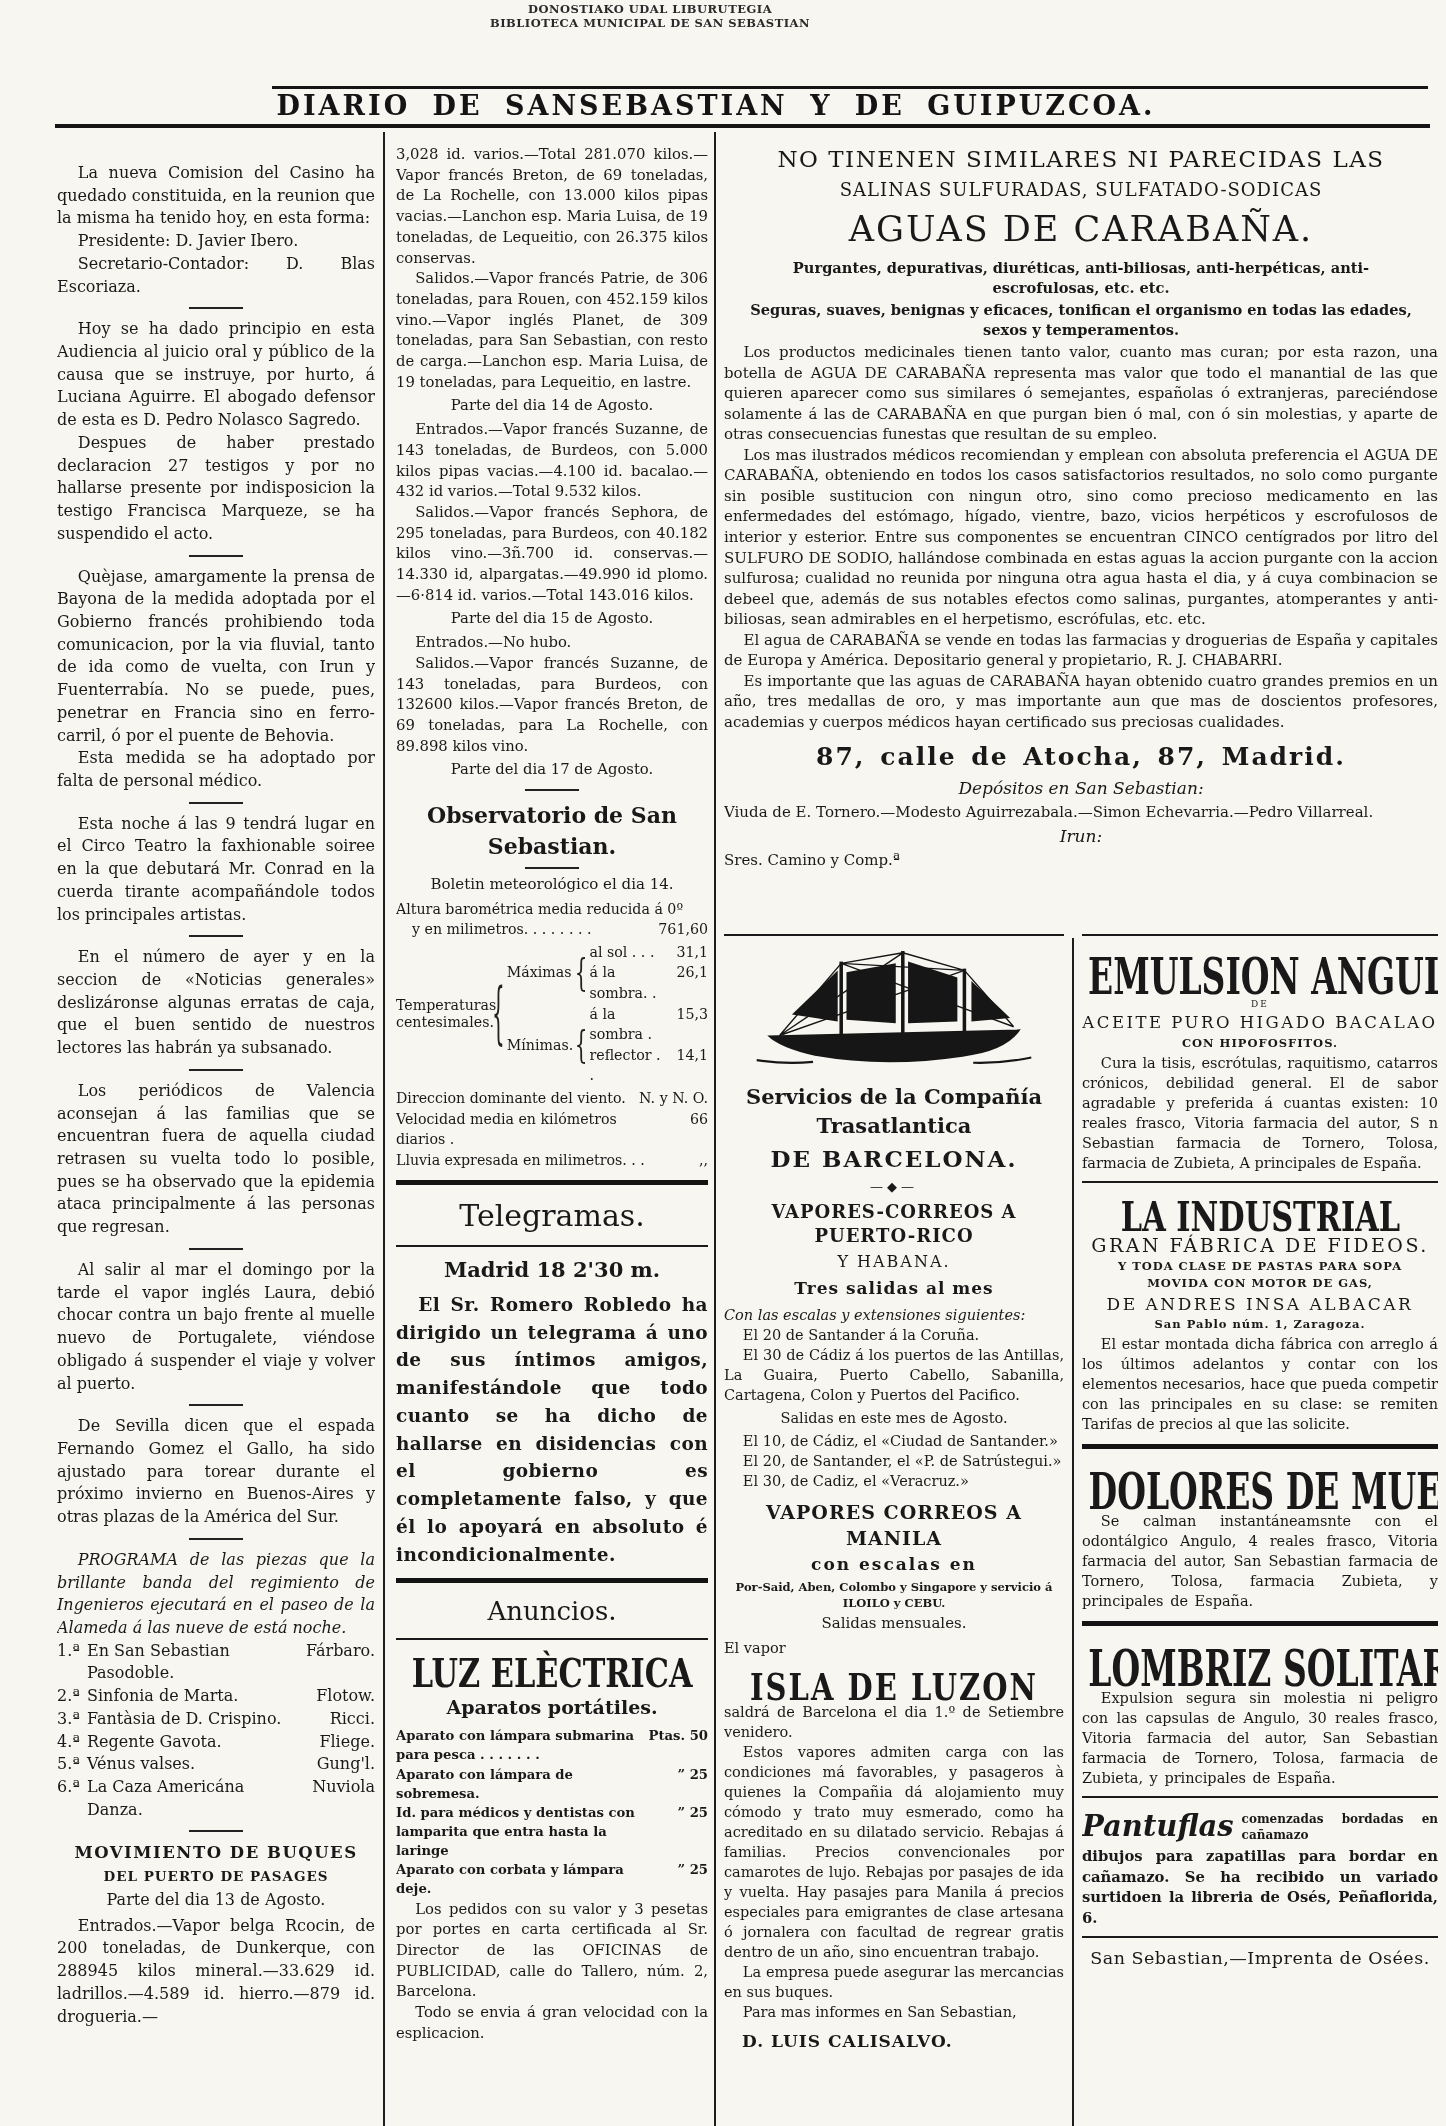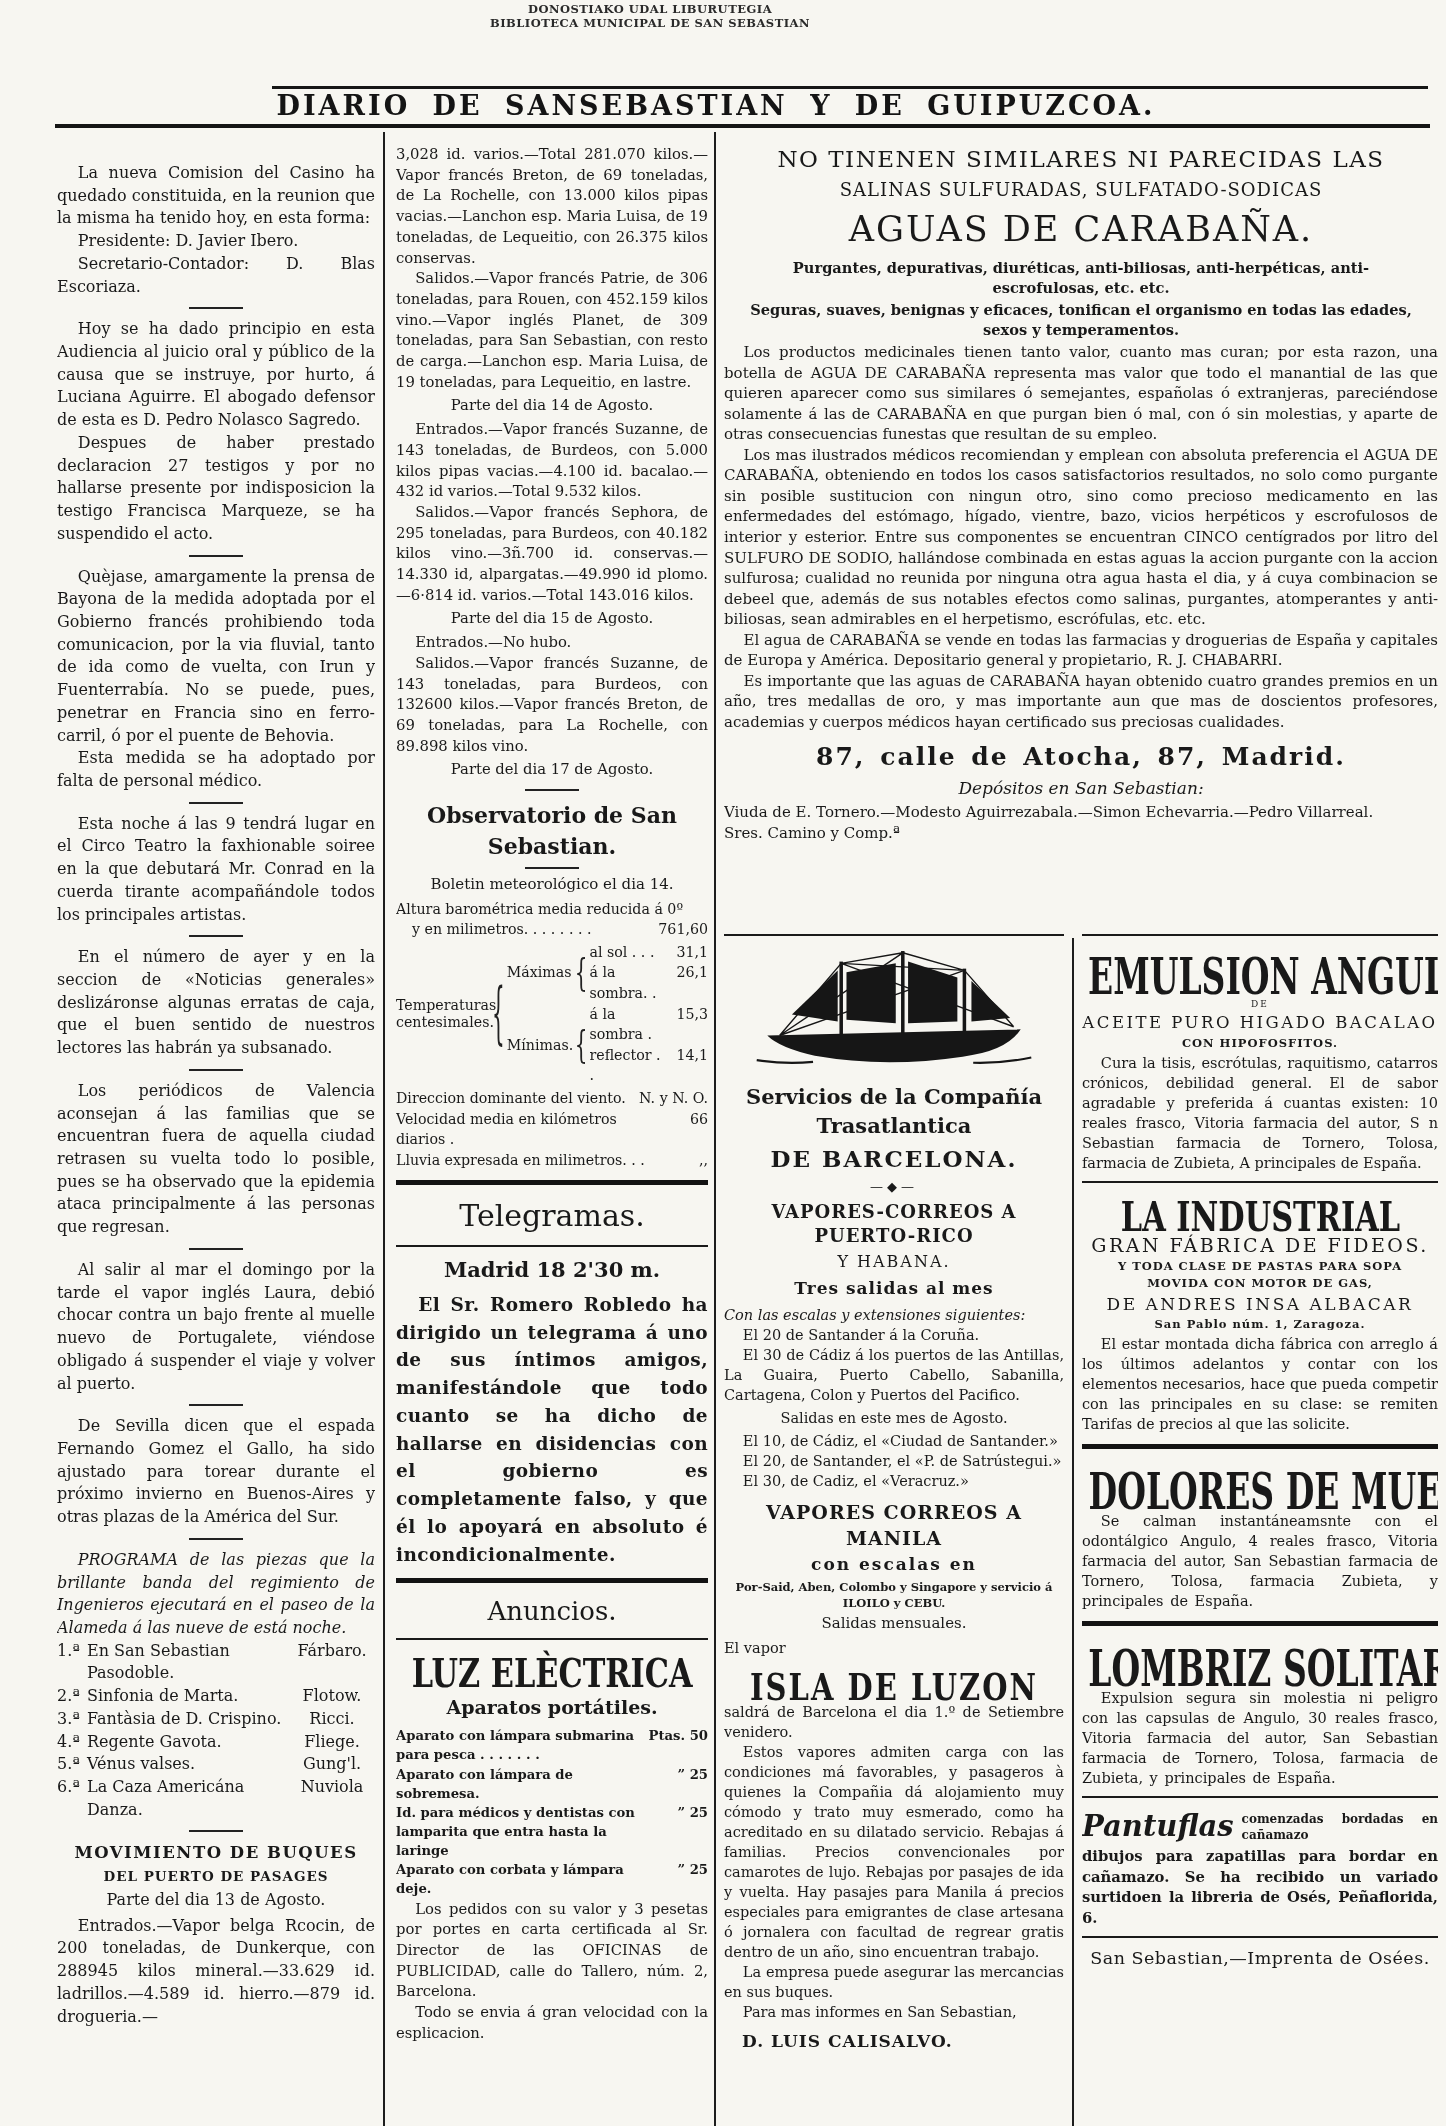--- a/index.html
+++ b/index.html
@@ -34,21 +34,21 @@
   .sep{width:54px;border-top:2.5px solid #222;margin:9px auto;}
   .rule{height:2px;background:#1a1a1a;margin:8px 0;}
   .rule-thick{height:5px;background:#131313;margin:10px 0;}
   .it{font-style:italic;}
   .disp{text-align:center;overflow:visible;}
   .stretch{display:inline-block;transform-origin:50% 10%;}
   
   .prog-row{display:flex;margin:0;}
   .prog-num{width:30px;flex:none;}
   .prog-piece{flex:1;padding-right:4px;}
-  .prog-comp{width:86px;flex:none;text-align:center;}
+  .prog-comp{width:86px;flex:none;text-align:right;}
   
   .obs{font-size:14.2px;line-height:1.45;}
   .obs-line{display:flex;}
   .obs-line .lab{flex:1;}
   .obs-val{flex:none;text-align:right;min-width:44px;}
   .obs-temp{display:flex;align-items:center;margin:2px 0;}
   .obs-tlabel{width:94px;flex:none;line-height:1.2;}
   .brace{flex:none;font-size:20px;transform:scaleY(3.4);margin:0 2px;color:#222;}
   .brace.sm{transform:scaleY(1.9);}
   .obs-groups{flex:1;}
@@ -302,20 +302,21 @@
   <div class="c car-h2">AGUAS DE CARABAÑA.</div>
   <div class="car-h4">Purgantes, depurativas, diuréticas, anti-biliosas, anti-herpéticas, anti-escrofulosas, etc. etc.</div>
   <div class="car-h4">Seguras, suaves, benignas y eficaces, tonifican el organismo en todas las edades, sexos y temperamentos.</div>
   <p class="p">Los productos medicinales tienen tanto valor, cuanto mas curan; por esta razon, una botella de AGUA DE CARABAÑA representa mas valor que todo el manantial de las que quieren aparecer como sus similares ó semejantes, españolas ó extranjeras, pareciéndose solamente á las de CARABAÑA en que purgan bien ó mal, con ó sin molestias, y aparte de otras consecuencias funestas que resultan de su empleo.</p>
   <p class="p">Los mas ilustrados médicos recomiendan y emplean con absoluta preferencia el AGUA DE CARABAÑA, obteniendo en todos los casos satisfactorios resultados, no solo como purgante sin posible sustitucion con ningun otro, sino como precioso medicamento en las enfermedades del estómago, hígado, vientre, bazo, vicios herpéticos y escrofulosos de interior y esterior. Entre sus componentes se encuentran CINCO centígrados por litro del SULFURO DE SODIO, hallándose combinada en estas aguas la accion purgante con la accion sulfurosa; cualidad no reunida por ninguna otra agua hasta el dia, y á cuya combinacion se debeel que, además de sus notables efectos como salinas, purgantes, atomperantes y anti-biliosas, sean admirables en el herpetismo, escrófulas, etc. etc.</p>
   <p class="p">El agua de CARABAÑA se vende en todas las farmacias y droguerias de España y capitales de Europa y América. Depositario general y propietario, R. J. CHABARRI.</p>
   <p class="p">Es importante que las aguas de CARABAÑA hayan obtenido cuatro grandes premios en un año, tres medallas de oro, y mas importante aun que mas de doscientos profesores, academias y cuerpos médicos hayan certificado sus preciosas cualidades.</p>
   <div class="car-addr">87, calle de Atocha, 87, Madrid.</div>
   <div class="car-dep-t">Depósitos en San Sebastian:</div>
   <p class="p0">Viuda de E. Tornero.—Modesto Aguirrezabala.—Simon Echevarria.—Pedro Villarreal.</p>
+  <div class="car-dep-t">Irun:</div>
   <p class="p0">Sres. Camino y Comp.ª</p>
 </div>
 
 <div class="abs col" id="col3">
   <div class="rule" style="margin-top:2px;"></div>
   <div class="ship-wrap">
     <svg viewBox="0 0 320 150" width="290" height="132" aria-hidden="true">
       <g stroke="#161616" stroke-width="1.6" fill="none">
         <path d="M30 104 L100 22 M100 22 L170 10 M170 10 L240 30 M240 30 L296 94 M30 104 L170 10 M100 22 L240 30 M30 104 L240 30 M100 22 L296 94"></path>
       </g>

